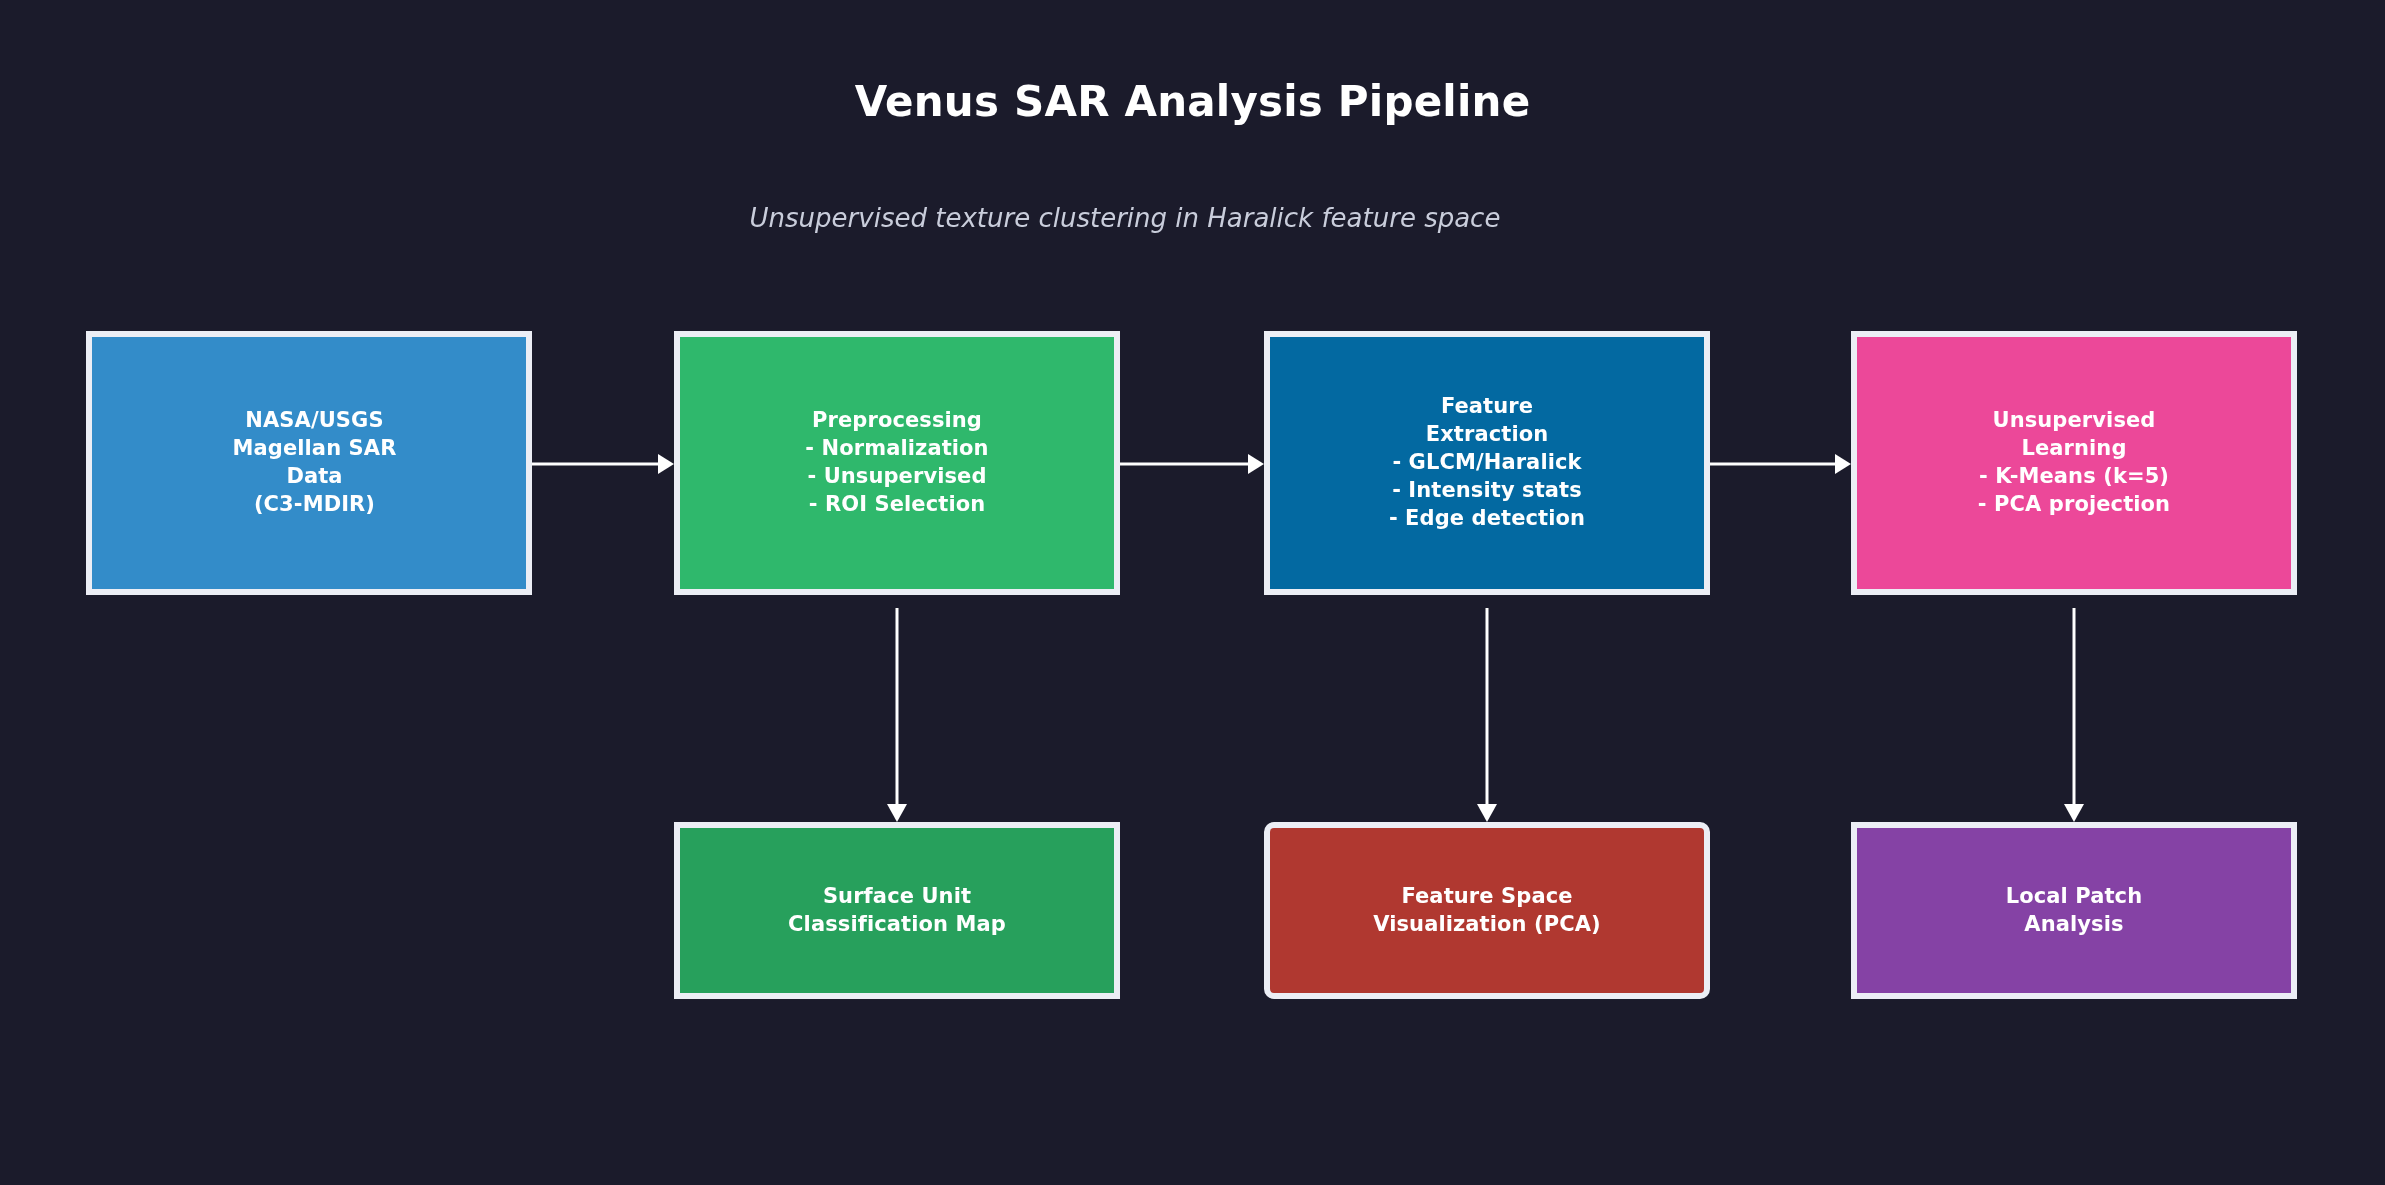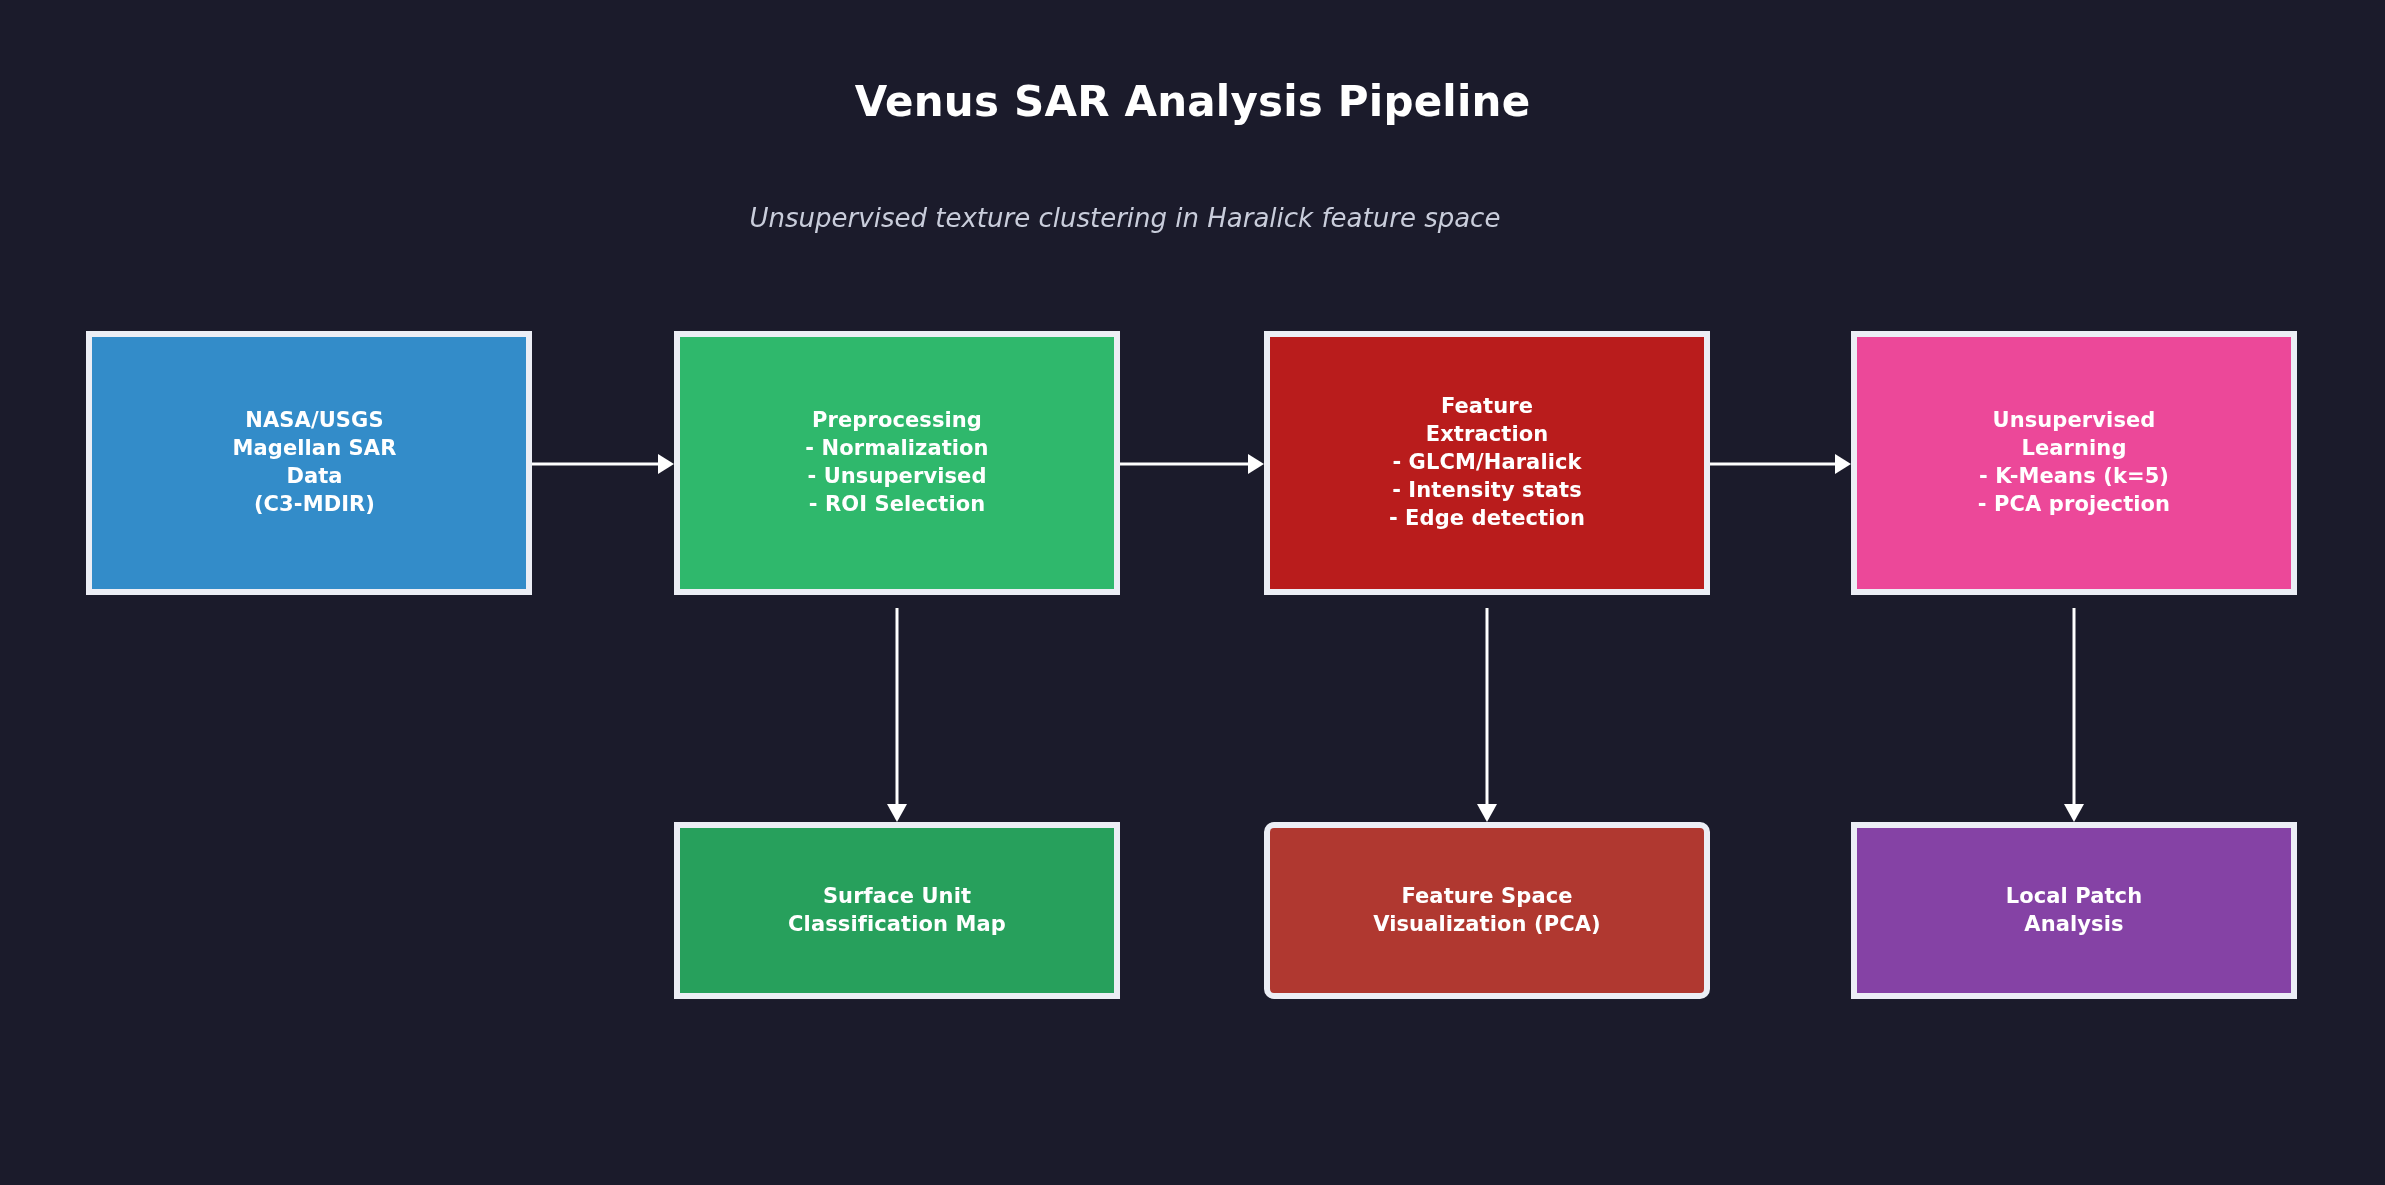--- a/index.html
+++ b/index.html
@@ -141,21 +141,21 @@
 (C3-MDIR)</div>
   </div>
 
   <div class="node row-top col2" style="background-color: rgb(47, 184, 108); border-color: rgb(236, 238, 245);">
     <div class="node-label">Preprocessing
 - Normalization
 - Unsupervised
 - ROI Selection</div>
   </div>
 
-  <div class="node row-top col3" style="background-color: #b91c1c; border-color: rgb(236, 238, 245);">
+  <div class="node row-top col3" style="background-color: #0369a1; border-color: rgb(236, 238, 245);">
     <div class="node-label">Feature
 Extraction
 - GLCM/Haralick
 - Intensity stats
 - Edge detection</div>
   </div>
 
   <div class="node row-top col4" style="background-color: #ec4899; border-color: rgb(236, 238, 245);">
     <div class="node-label">Unsupervised
 Learning

